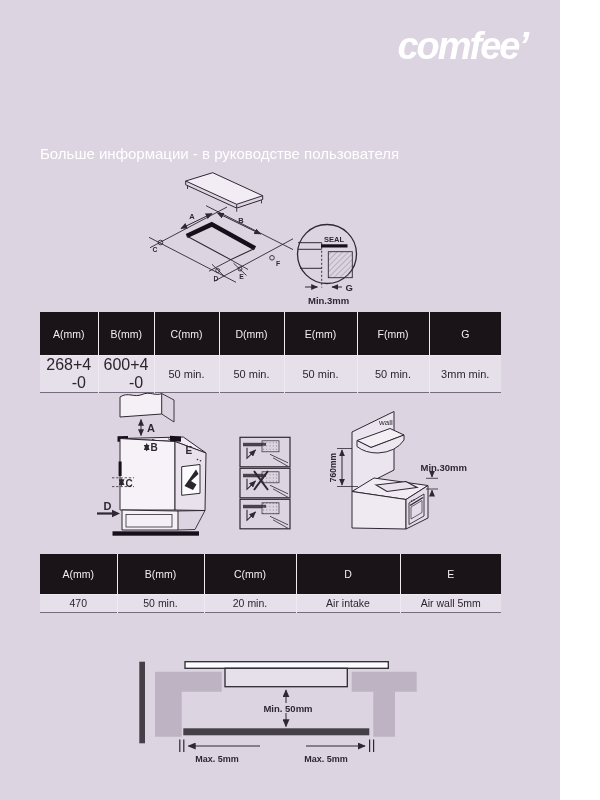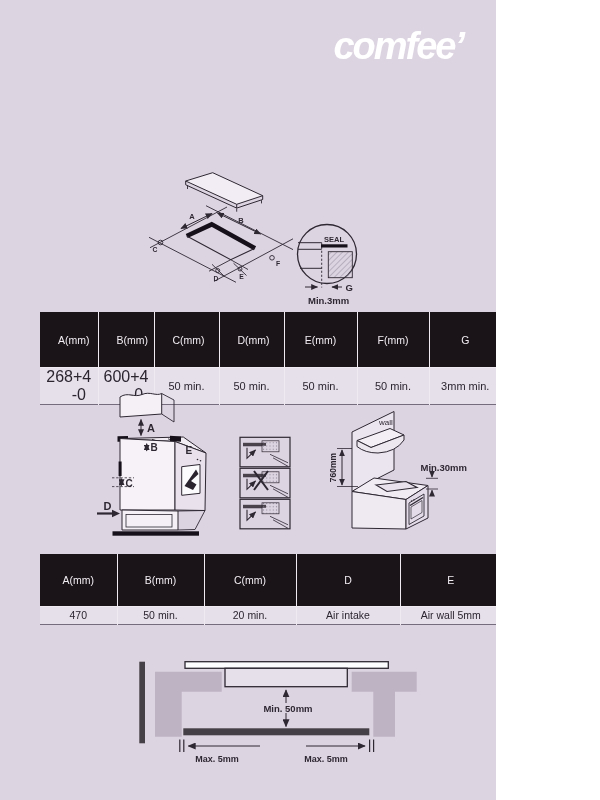--- a/index.html
+++ b/index.html
@@ -1,17 +1,17 @@
 <!DOCTYPE html>
 <html><head>
 <meta charset="utf-8">
 <style>
   html,body{margin:0;padding:0;}
   .page{
-    position:relative;width:496px;height:800px;background:#DDD4E1;
+    position:relative;width:560px;height:800px;background:#DDD4E1;
     overflow:hidden;font-family:"Liberation Sans",sans-serif;
   }
   .logo{
     position:absolute;top:27px;right:33px;color:#FFFFFF;
     font-size:38px;font-weight:700;font-style:italic;letter-spacing:-2px;
     line-height:1;
   }
   .title{
     position:absolute;left:40px;top:90px;color:#FFFFFF;
     font-size:34px;font-weight:700;letter-spacing:-0.5px;white-space:nowrap;
@@ -21,41 +21,42 @@
     position:absolute;left:40px;top:146px;color:#FFFFFF;
     font-size:15px;line-height:1;
   }
   .diag{position:absolute;}
   table.tbl{
     position:absolute;left:40px;width:461px;border-collapse:collapse;
     table-layout:fixed;
   }
   .tbl th{
     background:#1A1317;color:#F2EEF3;font-weight:400;font-size:10.5px;
-    padding:18px;border-left:1.4px solid #EFEAF2;border-bottom:1.4px solid #EFEAF2;
+    padding:12px;border-left:1.4px solid #EFEAF2;border-bottom:1.4px solid #EFEAF2;
   }
   .tbl td{
     background:#E6E0EB;color:#2B2530;font-size:11px;text-align:center;
     padding:0;border-left:1.4px solid #EFEAF2;
   }
   .tbl th:first-child,.tbl td:first-child{border-left:none;}
   .tbl tbody tr{border-bottom:1.6px solid #756D7D;}
   #table1{top:312px;} #table1 th{height:19px;} #table1 td{height:33px;}
   #table2{top:554px;} #table2 th{height:15.5px;} #table2 td{height:17.5px;font-size:10.5px;}
   .stk{line-height:1.12;font-size:16px;}
   .stk .sub{transform:translateX(10px);}
   svg text{fill:#2E2833;font-family:"Liberation Sans",sans-serif;}
   .dimletter{font-weight:700;}
 </style>
 </head>
 <body>
 
 <div class="page">
 
   <div class="logo">comfee’</div>
+  <div class="subtitle">Больше информации - в руководстве пользователя</div>
 
   <svg class="diag" style="left:130px;top:160px;" width="250" height="150" viewBox="130 160 250 150">
     <defs>
       <marker id="arw1" markerUnits="userSpaceOnUse" markerWidth="7" markerHeight="6" refX="6.3" refY="3" orient="auto-start-reverse">
         <path d="M0,0 L7,3 L0,6 Z" fill="#2E2833"></path>
       </marker>
       <pattern id="hatch1" width="4" height="4" patternUnits="userSpaceOnUse" patternTransform="rotate(45)">
         <line x1="0" y1="0" x2="0" y2="4" stroke="#948B9E" stroke-width="1"></line>
       </pattern>
     </defs>

